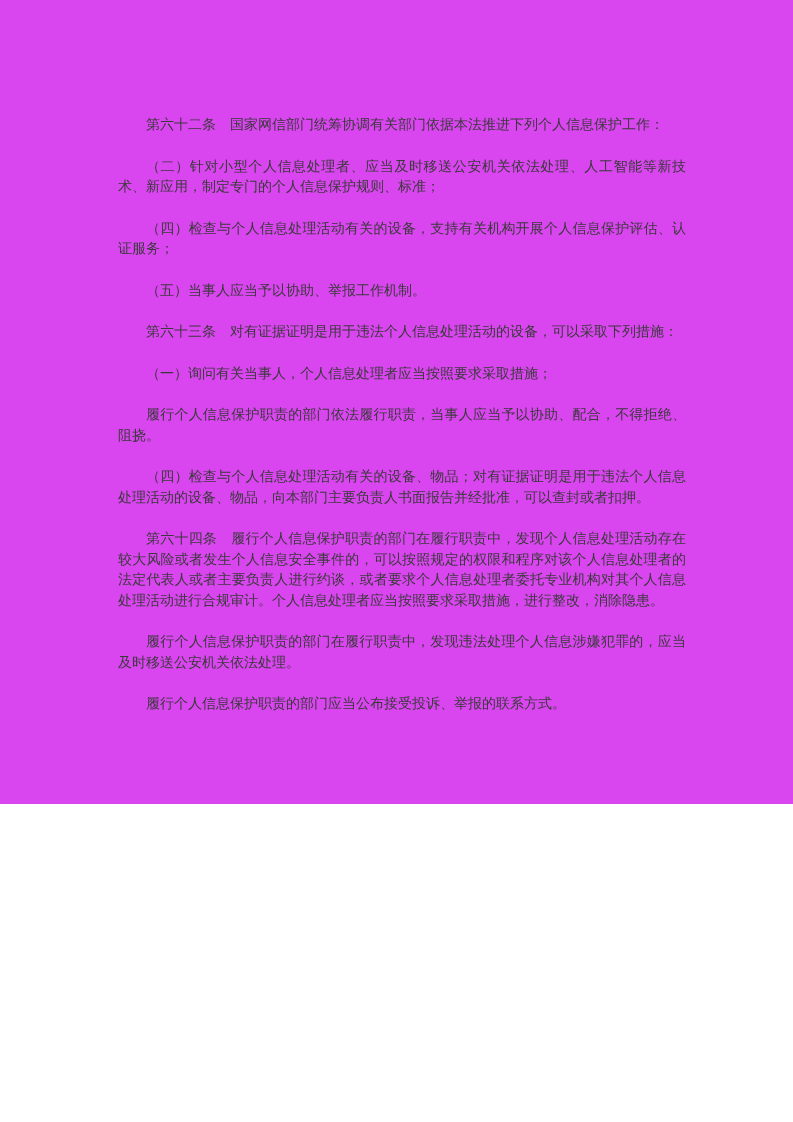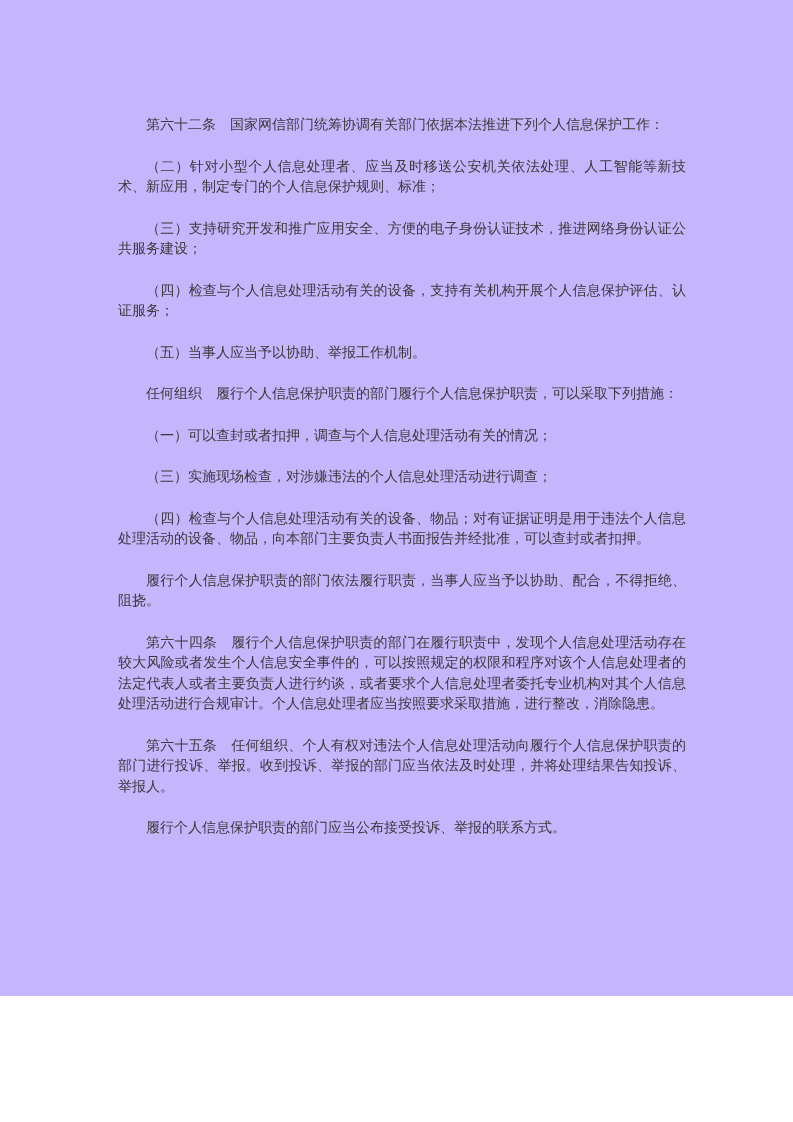--- a/index.html
+++ b/index.html
@@ -3,22 +3,22 @@
 <meta charset="utf-8">
 <style>
   html, body {
     margin: 0;
     padding: 0;
     background: #ffffff;
   }
   .page {
     position: relative;
     width: 793px;
-    height: 996px;
-    background: #c4b5fd;
+    height: 804px;
+    background: #d946ef;
     overflow: hidden;
   }
   .doc-content {
     position: absolute;
     left: 118px;
     top: 115px;
     width: 568px;
     font-family: "Liberation Serif", "DejaVu Serif", serif;
     font-size: 14px;
     line-height: 20.5px;
@@ -32,25 +32,23 @@
     word-break: normal;
   }
 </style>
 </head>
 <body>
 
 <div class="page">
   <div class="doc-content">
     <p>第六十二条　国家网信部门统筹协调有关部门依据本法推进下列个人信息保护工作：</p>
     <p>（二）针对小型个人信息处理者、应当及时移送公安机关依法处理、人工智能等新技术、新应用，制定专门的个人信息保护规则、标准；</p>
-    <p>（三）支持研究开发和推广应用安全、方便的电子身份认证技术，推进网络身份认证公共服务建设；</p>
     <p>（四）检查与个人信息处理活动有关的设备，支持有关机构开展个人信息保护评估、认证服务；</p>
     <p>（五）当事人应当予以协助、举报工作机制。</p>
-    <p>任何组织　履行个人信息保护职责的部门履行个人信息保护职责，可以采取下列措施：</p>
-    <p>（一）可以查封或者扣押，调查与个人信息处理活动有关的情况；</p>
-    <p>（三）实施现场检查，对涉嫌违法的个人信息处理活动进行调查；</p>
+    <p>第六十三条　对有证据证明是用于违法个人信息处理活动的设备，可以采取下列措施：</p>
+    <p>（一）询问有关当事人，个人信息处理者应当按照要求采取措施；</p>
+    <p>履行个人信息保护职责的部门依法履行职责，当事人应当予以协助、配合，不得拒绝、阻挠。</p>
     <p>（四）检查与个人信息处理活动有关的设备、物品；对有证据证明是用于违法个人信息处理活动的设备、物品，向本部门主要负责人书面报告并经批准，可以查封或者扣押。</p>
-    <p>履行个人信息保护职责的部门依法履行职责，当事人应当予以协助、配合，不得拒绝、阻挠。</p>
     <p>第六十四条　履行个人信息保护职责的部门在履行职责中，发现个人信息处理活动存在较大风险或者发生个人信息安全事件的，可以按照规定的权限和程序对该个人信息处理者的法定代表人或者主要负责人进行约谈，或者要求个人信息处理者委托专业机构对其个人信息处理活动进行合规审计。个人信息处理者应当按照要求采取措施，进行整改，消除隐患。</p>
-    <p>第六十五条　任何组织、个人有权对违法个人信息处理活动向履行个人信息保护职责的部门进行投诉、举报。收到投诉、举报的部门应当依法及时处理，并将处理结果告知投诉、举报人。</p>
+    <p>履行个人信息保护职责的部门在履行职责中，发现违法处理个人信息涉嫌犯罪的，应当及时移送公安机关依法处理。</p>
     <p>履行个人信息保护职责的部门应当公布接受投诉、举报的联系方式。</p>
   </div>
 </div>
 
 </body></html>

